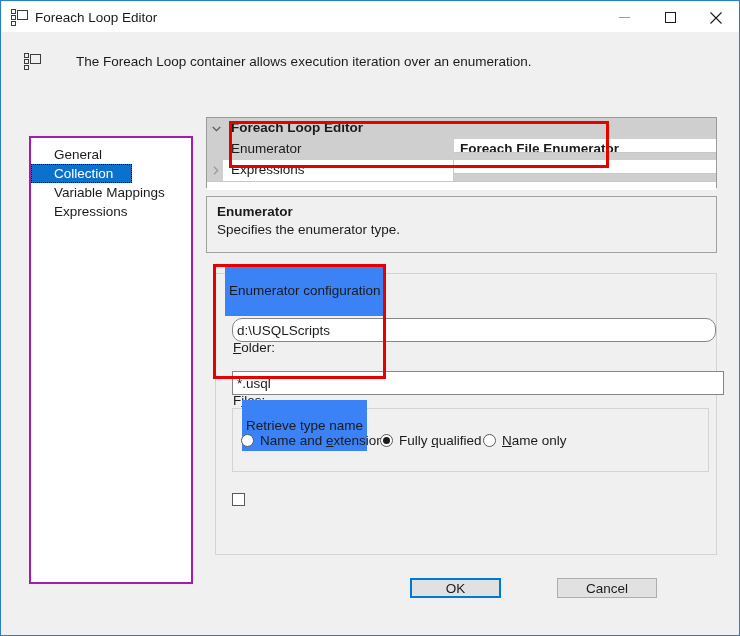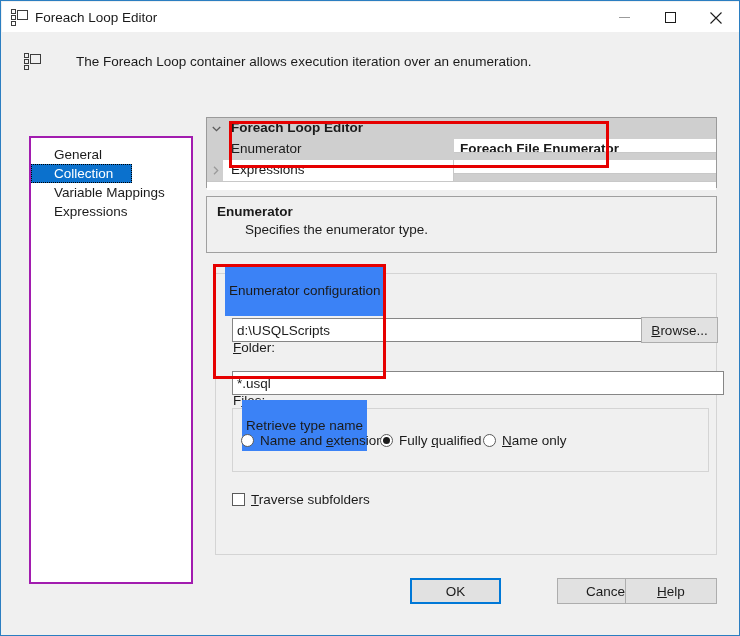--- a/index.html
+++ b/index.html
@@ -248,21 +248,20 @@
     font-size: 13.5px;
     font-weight: bold;
     color: #1b1b1b;
     line-height: 17px;
   }
   #desc-body {
     font-size: 13.5px;
     color: #1b1b1b;
     line-height: 17px;
     margin-top: 1px;
-    margin-left: 28px;
   }
 
   
   #enumgroup {
     position: absolute;
     left: 0; top: 147px;
     width: 511px;
     height: 300px;
     box-sizing: border-box;
   }
@@ -303,21 +302,21 @@
     box-sizing: border-box;
     font-family: "Liberation Sans", sans-serif;
     font-size: 13.5px;
     color: #1b1b1b;
     padding: 0 4px;
     line-height: 22px;
     height: 24px;
     outline: none;
   }
   #folder-label { left: 17px; top: 25px; }
-  #folder-input { left: 16px; top: 44px; width: 484px; }
+  #folder-input { left: 16px; top: 44px; width: 484px; border-radius: 10px; }
   #browse-btn {
     position: absolute;
     left: 425px; top: 43px;
     width: 77px;
     height: 26px;
     background: #e1e1e1;
     border: 1px solid #adadad;
     box-sizing: border-box;
     font-family: "Liberation Sans", sans-serif;
     font-size: 13.5px;
@@ -398,21 +397,21 @@
   #traverse-label {
     font-size: 13.5px;
     color: #1b1b1b;
     line-height: 17px;
     white-space: nowrap;
   }
 
   
   .dlgbtn {
     position: absolute;
-    height: 26px;
+    height: 20px;
     background: #e1e1e1;
     border: 1px solid #adadad;
     box-sizing: border-box;
     font-family: "Liberation Sans", sans-serif;
     font-size: 13.5px;
     color: #1b1b1b;
     cursor: default;
     padding: 0;
   }
   .dlgbtn.default {
@@ -534,21 +533,20 @@
         <div id="desc-body">Specifies the enumerator type.</div>
       </div>
 
       <div id="enumgroup">
         <div class="groupbox" id="enum-config-box">
           <span class="group-legend">Enumerator configuration</span>
 
           <span class="field-label" id="folder-label"><span class="mn">F</span><span>older:</span></span>
           <input class="textbox" id="folder-input" type="text" value="d:\USQLScripts" style="">
 
-          <button id="browse-btn"><span class="mn">B</span><span>rowse...</span></button>
 
           <span class="field-label" id="files-label"><span>F</span><span class="mn">i</span><span>les:</span></span>
           <input class="textbox" id="files-input" type="text" value="*.usql" style="">
 
           <div class="groupbox" id="retrieve-box">
             <span class="group-legend">Retrieve type name</span>
             <div class="radio-row">
 
               <span class="radio-item" id="radio-0">
                 <span class="radio-mark"></span>
@@ -563,29 +561,27 @@
               <span class="radio-item" id="radio-2">
                 <span class="radio-mark"></span>
                 <span class="radio-label"><span></span><span class="mn">N</span><span>ame only</span></span>
               </span>
 
             </div>
           </div>
 
           <span id="traverse-row">
             <span class="checkbox-mark"></span>
-            <span id="traverse-label"><span></span><span class="mn">T</span><span>raverse subfolders</span></span>
           </span>
 
         </div>
       </div>
 
     </div>
   </div>
 
   <button class="dlgbtn default" id="ok-btn">OK</button>
   <button class="dlgbtn" id="cancel-btn">Cancel</button>
-  <button class="dlgbtn" id="help-btn"><span class="mn">H</span><span>elp</span></button>
 
   <div class="annot" id="annot-grid"></div>
   <div class="annot" id="annot-config"></div>
 
 </div>
 
 </body></html>

